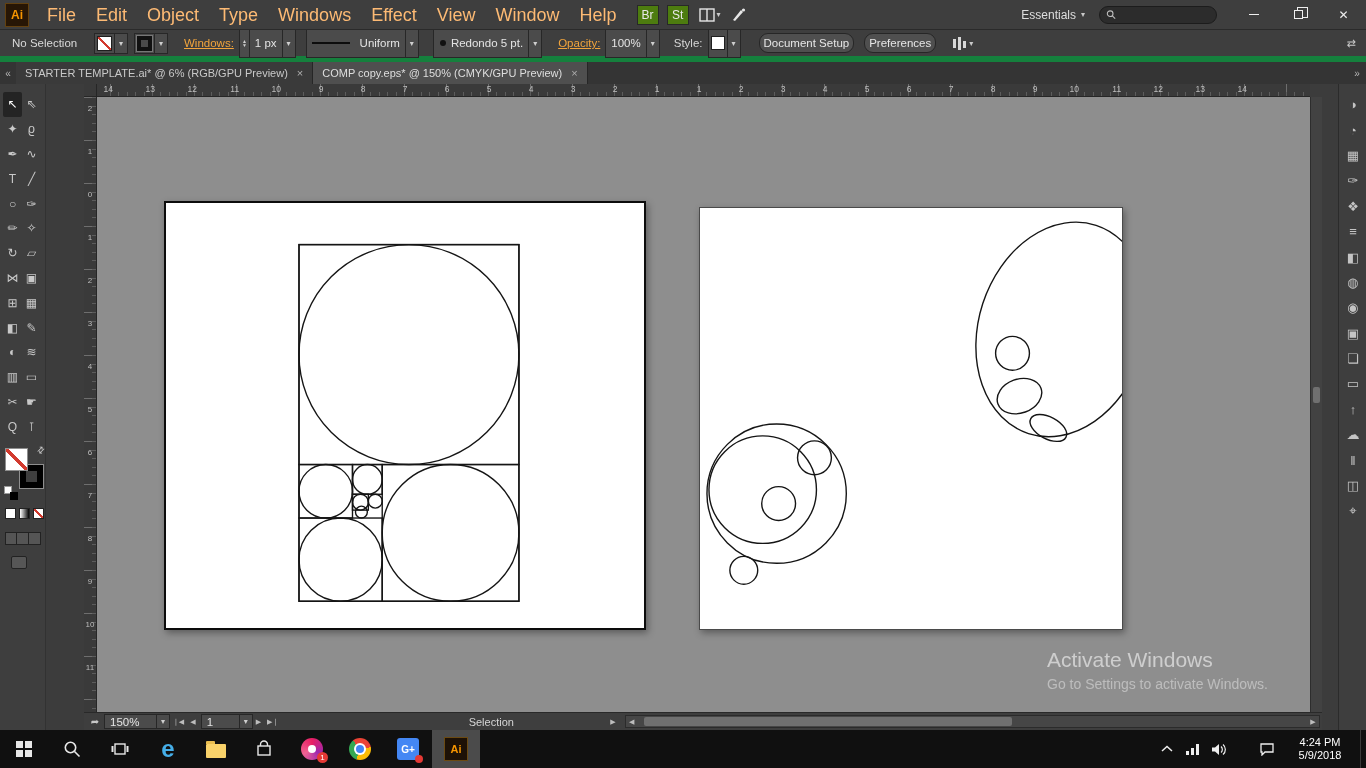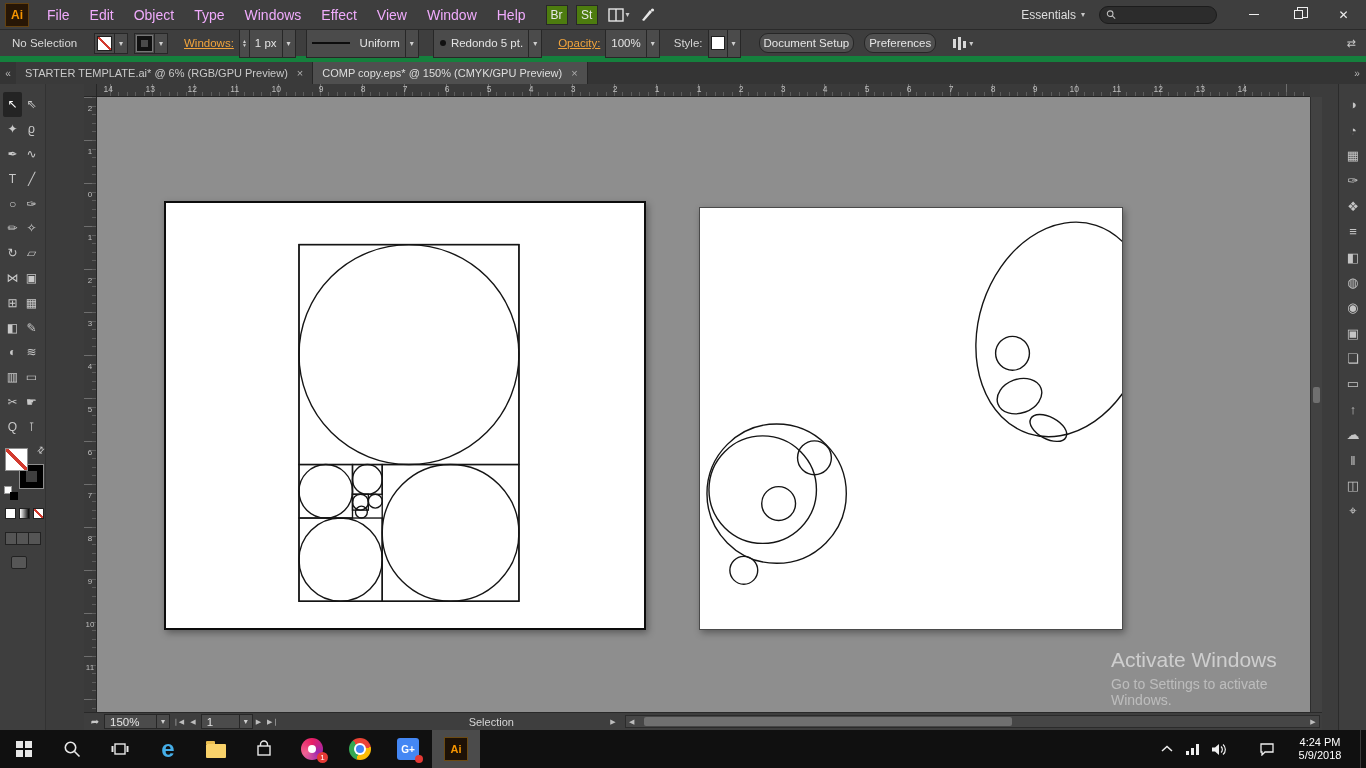--- a/index.html
+++ b/index.html
@@ -3,21 +3,21 @@
 <meta charset="utf-8">
 <style>
   *{box-sizing:border-box;margin:0;padding:0}
   html,body{width:1366px;height:768px;overflow:hidden}
   body{position:relative;background:#3c3c3c;font-family:"Liberation Sans",sans-serif;user-select:none}
 
   
   .menubar{position:absolute;left:0;top:0;width:1366px;height:30px;background:#3e3e3e;border-bottom:1px solid #2a2a2a;display:flex;align-items:center;z-index:6}
   .ai-logo{width:24px;height:24px;margin:0 8px 0 5px;background:#271605;border:1px solid #63410f;color:#f79500;font-weight:bold;font-size:12px;display:flex;align-items:center;justify-content:center}
   .menus{display:flex;height:30px}
-  .menu-item{color:#f0abfc;font-size:14px;padding:0 10px;line-height:30px;cursor:default}
+  .menu-item{color:#fdba74;font-size:18px;padding:0 10px;line-height:30px;cursor:default}
   .quick{display:flex;align-items:center;margin-left:10px;gap:8px}
   .quick-btn{width:22px;height:20px;background:#4d7c0f;border:1px solid #282828;color:#e8e8e8;font-size:12px;display:flex;align-items:center;justify-content:center}
   .mb-icon{display:flex;align-items:center;color:#e6e6e6;gap:2px}
   .caret{font-size:8px;color:#c9c9c9}
   .mb-right{margin-left:auto;display:flex;align-items:center}
   .workspace{display:flex;align-items:center;gap:5px;color:#dedede;font-size:12px;margin-right:14px;cursor:default}
   .searchbox{width:118px;height:18px;background:#2c2c2c;border:1px solid #1c1c1c;border-radius:9px;display:flex;align-items:center;padding:0 6px;margin-right:14px}
   .searchbox input{background:transparent;border:0;outline:0;color:#ddd;font-size:11px;width:90px;margin-left:4px}
   .win-controls{display:flex;height:30px}
   .win-btn{width:45px;height:30px;display:flex;align-items:center;justify-content:center;color:#efefef;font-size:12px}
@@ -81,21 +81,21 @@
   .hruler .rnum{position:absolute;bottom:2px;transform:translateX(-110%);font-size:8.5px;color:#bdbdbd;z-index:2}
   .vruler{position:absolute;left:84px;top:97px;width:13px;height:615px;background:#3a3a3a;border-right:1px solid #262626;z-index:4}
   .vruler::before{content:"";position:absolute;inset:0 0 0 0;background:repeating-linear-gradient(to bottom,#6e6e6e 0 1px,transparent 1px 43px)}
   .vruler::after{content:"";position:absolute;top:0;bottom:0;right:0;width:4px;background:repeating-linear-gradient(to bottom,#5c5c5c 0 1px,transparent 1px 8.6px)}
   .vruler .rnum{position:absolute;left:0;width:12px;text-align:center;font-size:8px;line-height:8px;color:#bdbdbd;word-break:break-all;z-index:2}
   .canvas{position:absolute;left:97px;top:97px;width:1213px;height:615px;background:#8e8e8e;overflow:hidden;z-index:3}
   .artboard{position:absolute;background:#fff;box-shadow:2px 3px 7px rgba(0,0,0,.35)}
   .ab1{left:67px;top:104px;width:482px;height:429px;border:2px solid #0c0c0c}
   .ab2{left:602px;top:110px;width:424px;height:423px;border:1px solid #4a4a4a}
   .artboard svg{display:block;width:100%;height:100%}
-  .watermark{position:absolute;left:1014px;top:551px;color:rgba(245,245,245,.62);pointer-events:none}
+  .watermark{position:absolute;left:950px;top:551px;color:rgba(245,245,245,.62);pointer-events:none}
   .watermark .wm1{font-size:21px}
   .watermark .wm2{font-size:14px;color:rgba(235,235,235,.5);margin-top:4px}
 
   
   .vscroll{position:absolute;left:1310px;top:97px;width:12px;height:615px;background:#424242;border-left:1px solid #2d2d2d;z-index:4}
   .vthumb{position:absolute;left:2px;right:2px;top:290px;height:16px;background:#707070;border-radius:2px}
 
   
   .statusbar{position:absolute;left:84px;top:712px;width:1238px;height:18px;background:#3e3e3e;border-top:1px solid #292929;display:flex;align-items:center;font-size:11px;color:#cfcfcf;z-index:4;padding-left:4px}
   .sb-launch{width:14px;display:flex;justify-content:center;color:#c9c9c9;font-size:10px}

